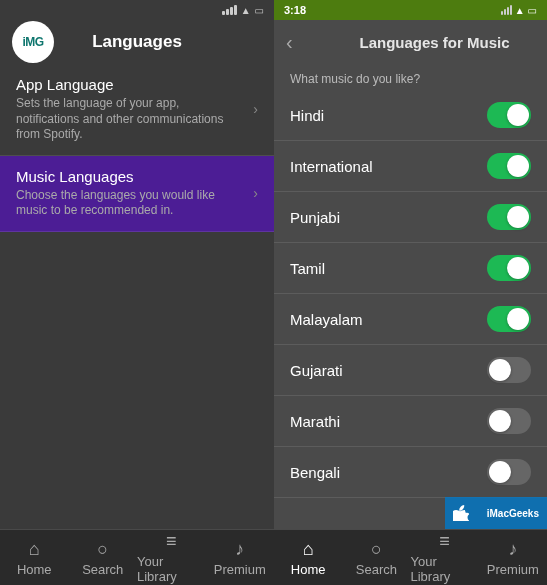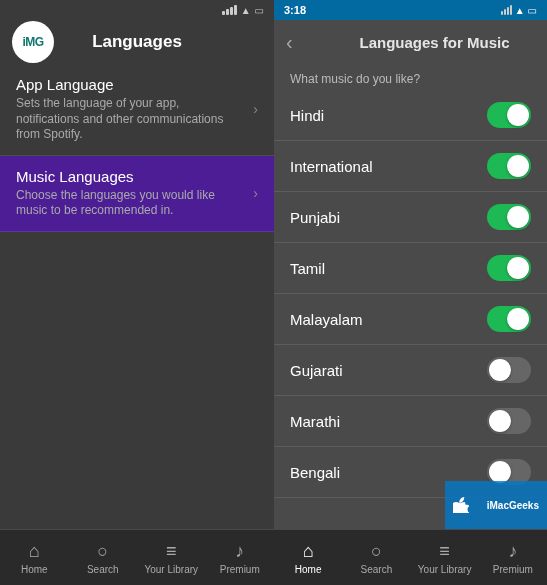--- a/index.html
+++ b/index.html
@@ -140,35 +140,35 @@
       flex: 1;
     }
 
     .nav-icon {
       color: #aaa;
       font-size: 18px;
     }
 
     .nav-label {
       color: #aaa;
-      font-size: 10px;
+      font-size: 13px;
     }
 
     
     .right-panel {
       width: 273px;
       height: 585px;
       background-color: #4a4a4a;
       display: flex;
       flex-direction: column;
     }
 
     .status-bar-right {
       height: 20px;
-      background: #0369a1;
+      background: #4d7c0f;
       display: flex;
       align-items: center;
       justify-content: space-between;
       padding: 0 10px;
     }
 
     .status-time {
       color: #fff;
       font-size: 11px;
       font-weight: 600;
@@ -455,19 +455,19 @@
     <div class="nav-item">
       <span class="nav-icon">≡</span>
       <span class="nav-label">Your Library</span>
     </div>
     <div class="nav-item">
       <span class="nav-icon">♪</span>
       <span class="nav-label">Premium</span>
     </div>
   </div>
 
-  <div class="imacgeeks-watermark" style="position:absolute; bottom:56px; right:0; background:rgba(0,120,200,0.8); display:flex; align-items:center; gap:18px; padding:16px 8px;justify-content:center;">
+  <div class="imacgeeks-watermark" style="position:absolute; bottom:56px; right:0; background:rgba(0,120,200,0.8); display:flex; align-items:center; gap:18px; padding:8px 8px;justify-content:center;">
     <svg class="watermark-apple" viewBox="0 0 16 16" fill="white" xmlns="http://www.w3.org/2000/svg">
       <path d="M11.182 0c-1.293.083-2.815.9-3.707 1.973-.796.96-1.456 2.426-1.2 3.853 1.415.044 2.874-.79 3.74-1.876.815-.99 1.37-2.436 1.167-3.95zm.64 4.983c-2.02-.12-3.74 1.148-4.71 1.148-.97 0-2.448-1.09-4.048-1.06-2.08.03-4.007 1.208-5.072 3.075-2.176 3.762-.568 9.33 1.54 12.386 1.03 1.503 2.26 3.17 3.872 3.11 1.54-.063 2.126-.997 3.99-.997 1.862 0 2.39.997 4.01.965 1.674-.03 2.737-1.504 3.76-3.012.895-1.353 1.573-2.895 1.978-4.52-3.017-1.132-3.748-5.38-.38-6.924-.9-1.103-2.19-1.72-3.94-1.17z"></path>
     </svg>
     <span class="watermark-text">iMacGeeks</span>
   </div>
 </div>
 
 </body></html>

